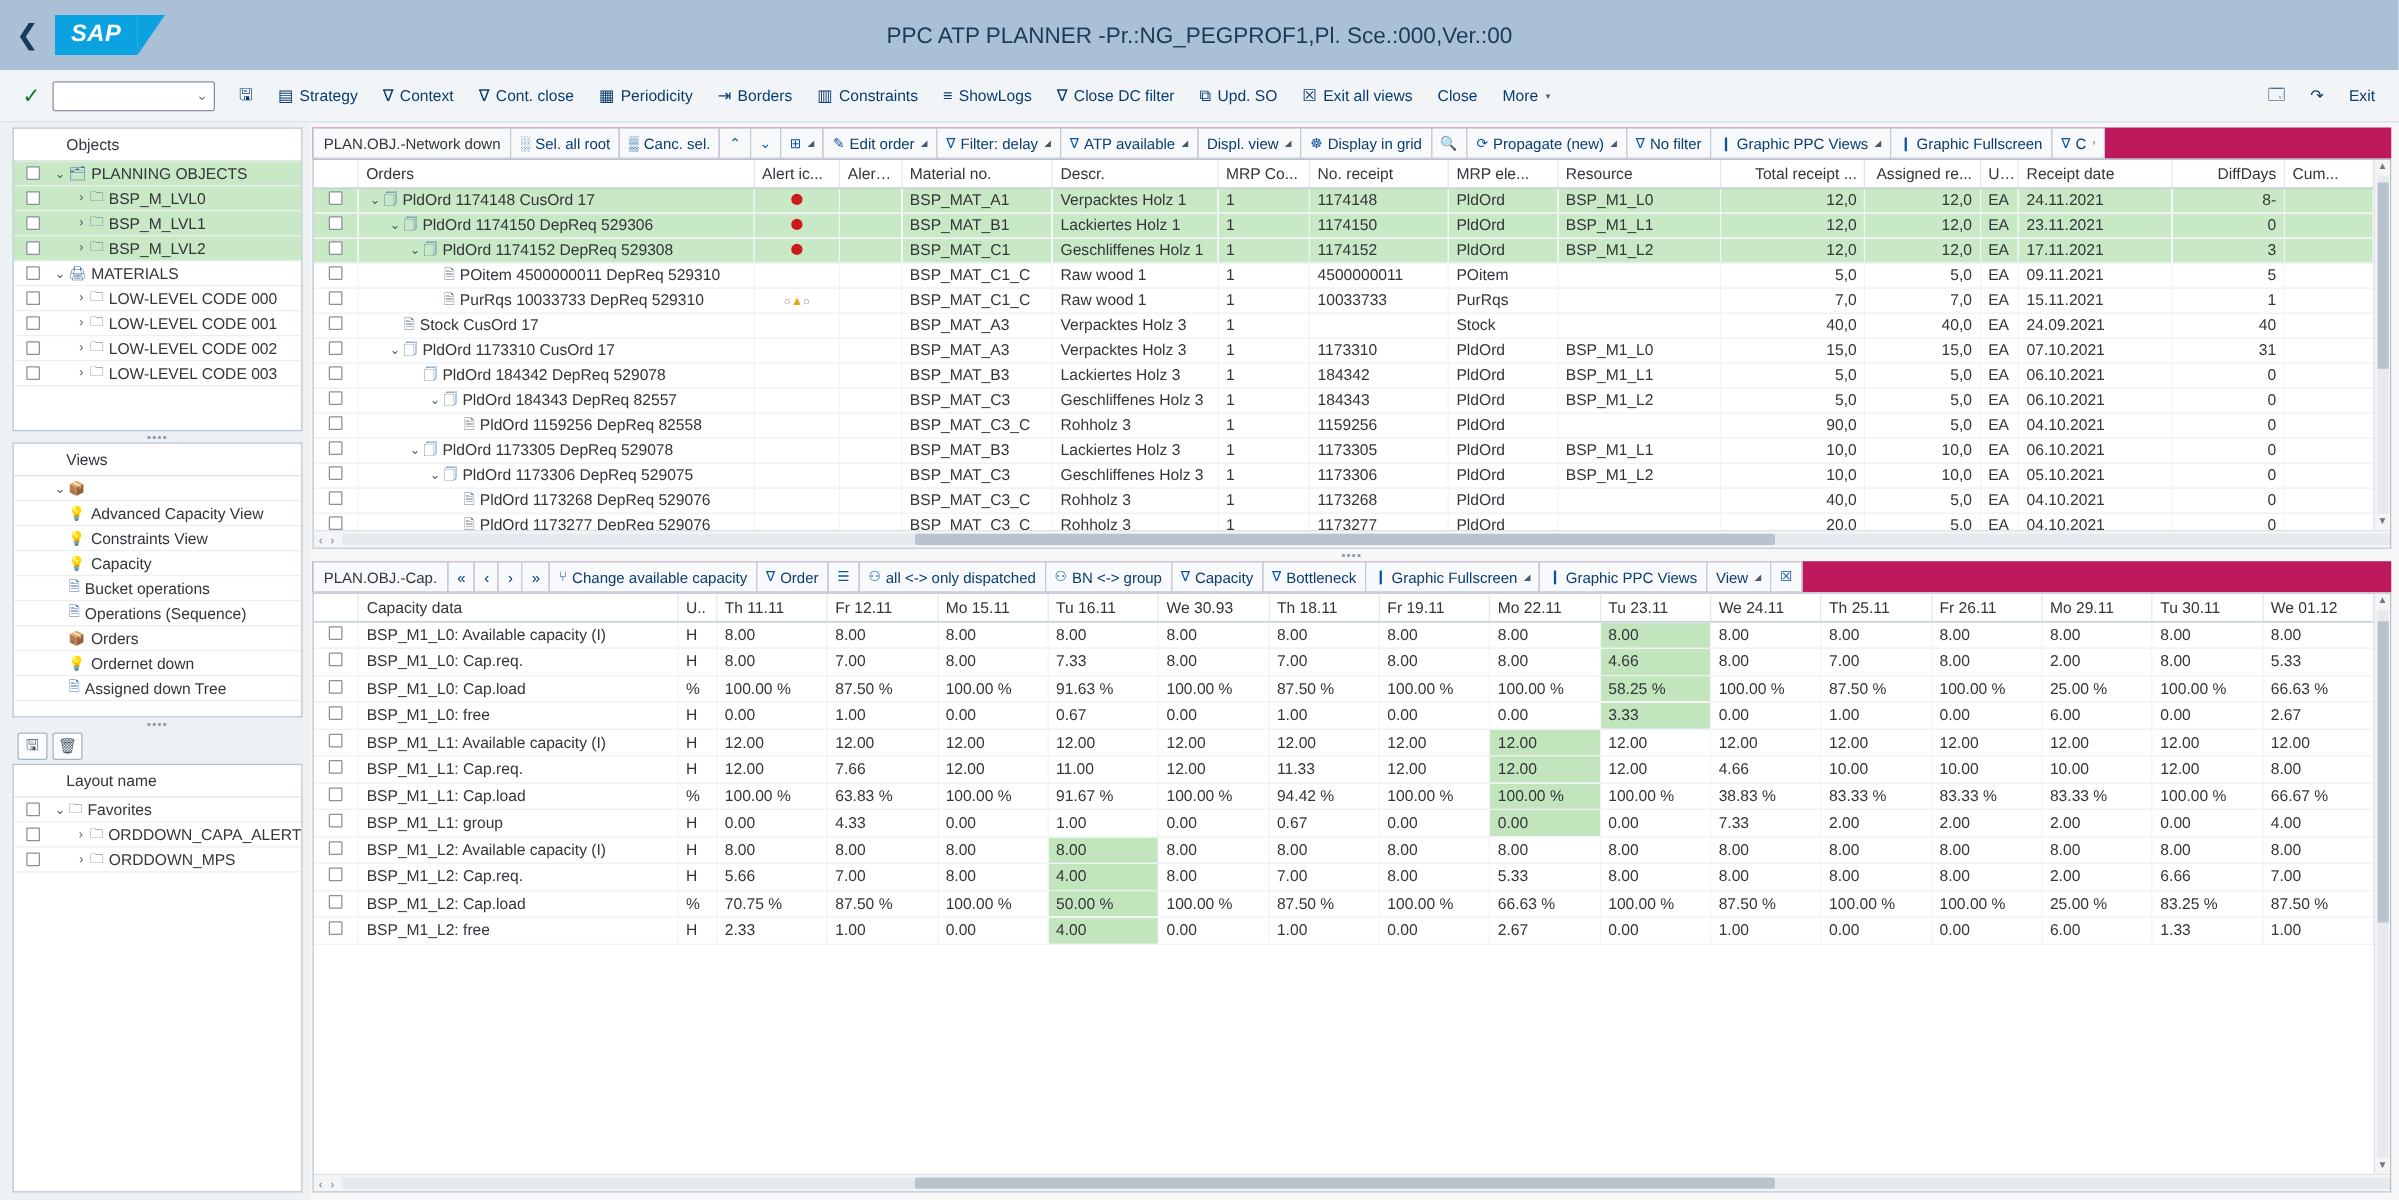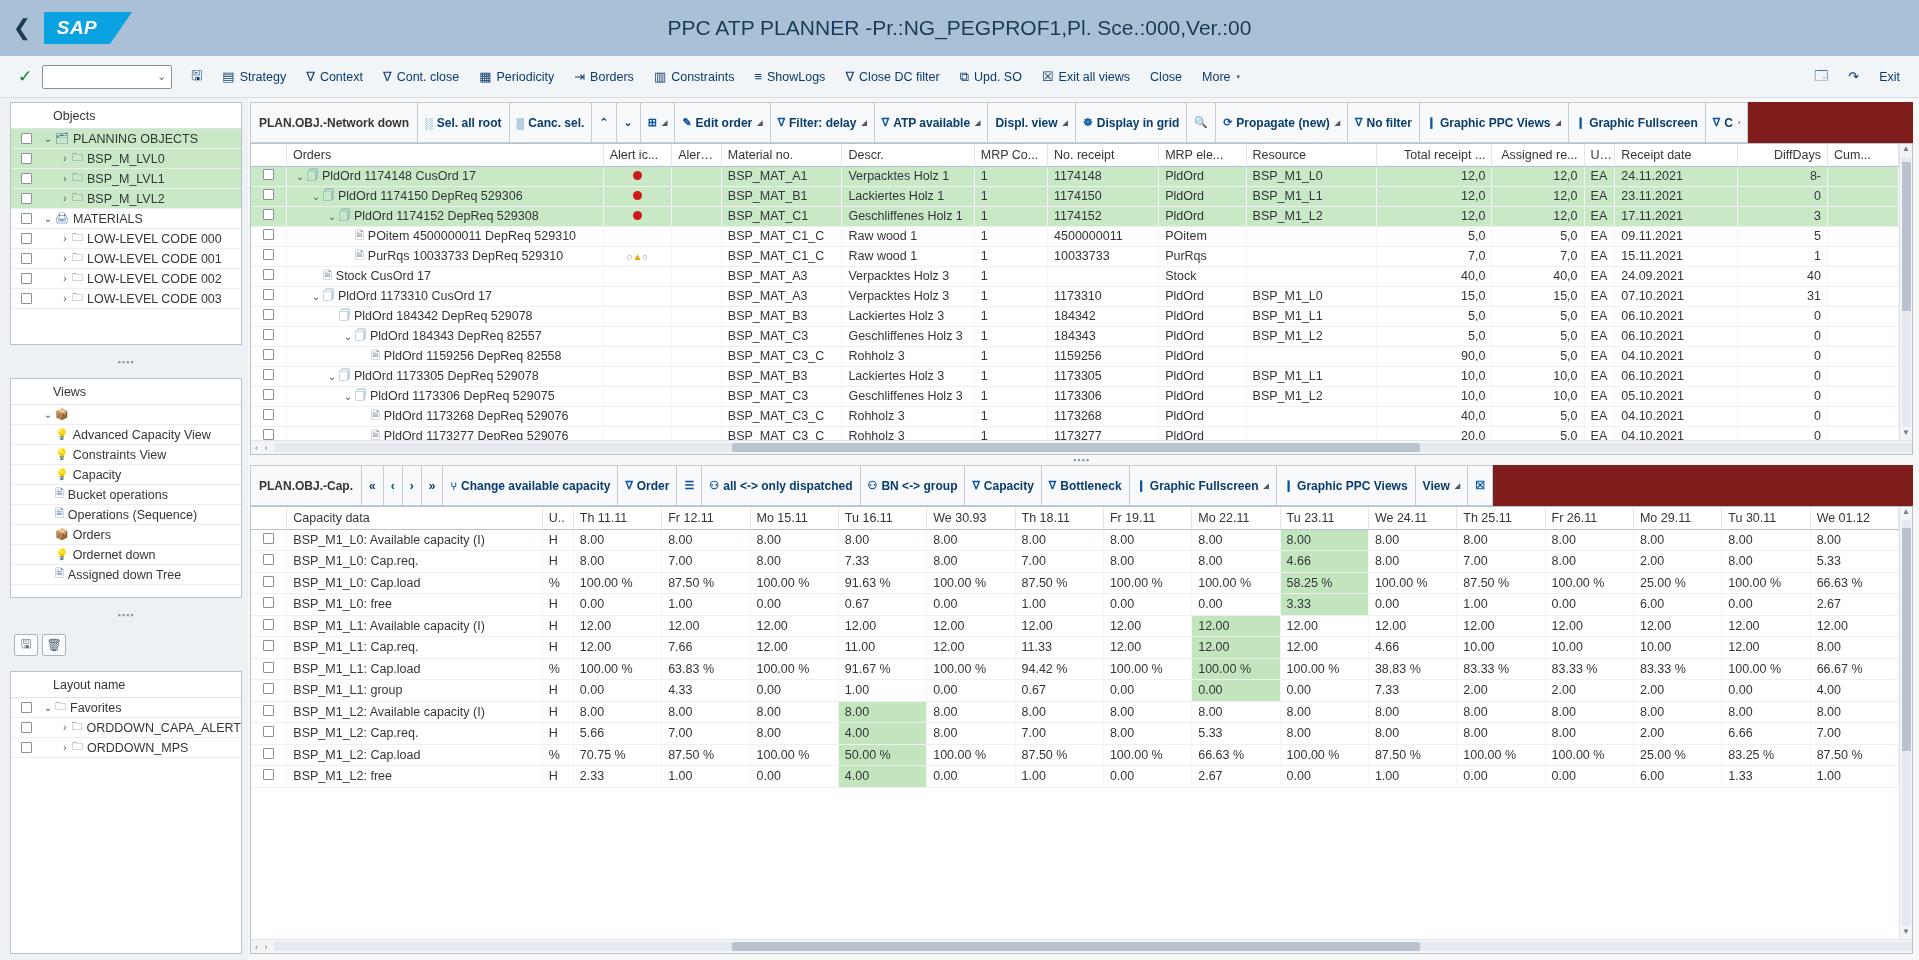--- a/index.html
+++ b/index.html
@@ -26,21 +26,21 @@
     justify-content: center; color: #fff; font-weight: bold;
     font-size: 19px; font-style: italic; letter-spacing: .5px;
   }
   .sap-logo::after {
     content: ""; position: absolute; right: -22px; top: 0;
     border-left: 22px solid #0aa2e1;
     border-bottom: 32px solid transparent;
   }
   .shell-title {
     position: absolute; left: 0; right: 0; text-align: center;
-    font-size: 21px; color: #1b3a57; pointer-events: none;
+    font-size: 18px; color: #1b3a57; pointer-events: none;
   }
   
   .action-bar {
     height: 42px; background: #f2f5f8;
     border-bottom: 1px solid #d6dde4;
     display: flex; align-items: center; padding: 0 10px; gap: 2px;
   }
   .ab-check { color: #137a26; font-size: 17px; padding: 0 8px; cursor: pointer; }
   .cmd-field {
     width: 130px; height: 24px; background: #fff;
@@ -53,21 +53,21 @@
     padding: 4px 9px; border-radius: 3px; cursor: pointer;
     color: #0a3c6e; white-space: nowrap; font-size: 12.5px;
   }
   .ab-icon { font-size: 13px; color: #0a3c6e; display: inline-block; }
   .ab-spacer { flex: 1; }
   
   .body-wrap { display: flex; height: calc(960px - 56px - 42px); }
   
   .left-col {
     width: 248px; flex: 0 0 248px; display: flex; flex-direction: column;
-    background: #eef1f4; padding: 4px 6px 6px 10px; gap: 12px;
+    background: #eef1f4; padding: 4px 6px 6px 10px; gap: 0;
   }
   .panel {
     background: #fff; border: 1px solid #b6c2cd;
     display: flex; flex-direction: column; overflow: hidden;
   }
   .panel-head {
     height: 26px; display: flex; align-items: center;
     padding: 0 8px 0 42px; font-size: 12.5px; color: #32363a;
     border-bottom: 1px solid #dfe3e7; background: #fff;
   }
@@ -102,22 +102,22 @@
     background: #fbfcfd; border-radius: 2px; display: flex;
     align-items: center; justify-content: center;
     font-size: 12px; color: #4a5a68; cursor: pointer;
   }
   
   .right-col {
     flex: 1; display: flex; flex-direction: column;
     padding: 4px 6px 6px 2px; gap: 0; min-width: 0;
   }
   .grid-toolbar {
-    height: 41px; display: flex; align-items: stretch; gap: 0;
-    background: #7f1d1d; overflow: hidden; font-weight: bold;
+    height: 25px; display: flex; align-items: stretch; gap: 0;
+    background: #be185d; overflow: hidden;
   }
   .gt-label {
     display: flex; align-items: center; padding: 0 8px;
     font-size: 12px; color: #32363a; border: 1px solid #c2ccd6;
     border-right: none; background: #f7f9fb; white-space: nowrap;
   }
   .gt-btn {
     display: flex; align-items: center; gap: 4px; padding: 0 7px;
     font-size: 12px; color: #0a3c6e; border: 1px solid #c2ccd6;
     border-right: none; background: #f7f9fb; white-space: nowrap;

